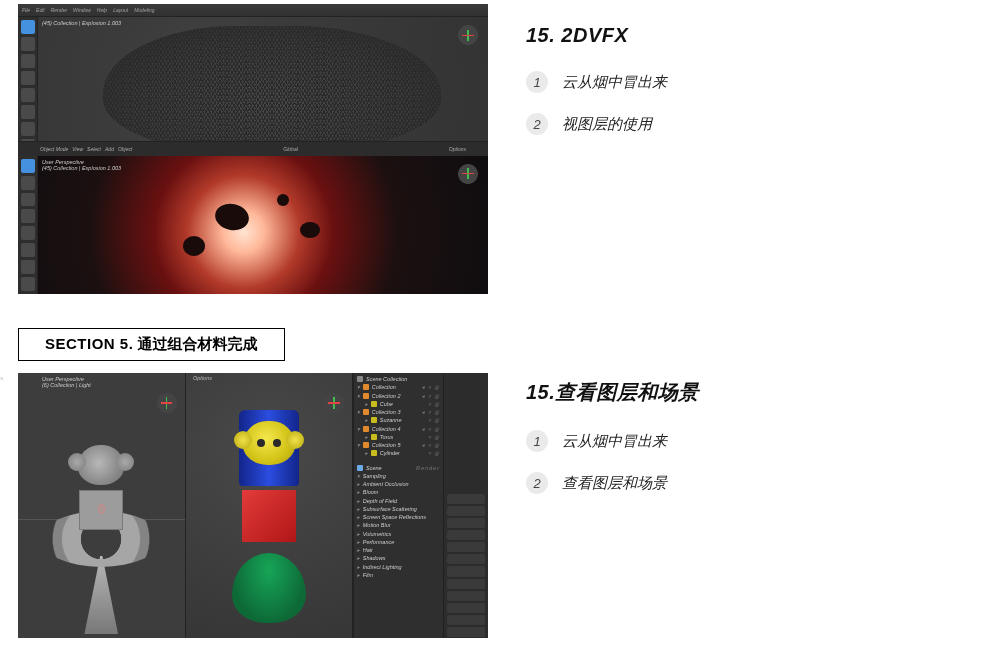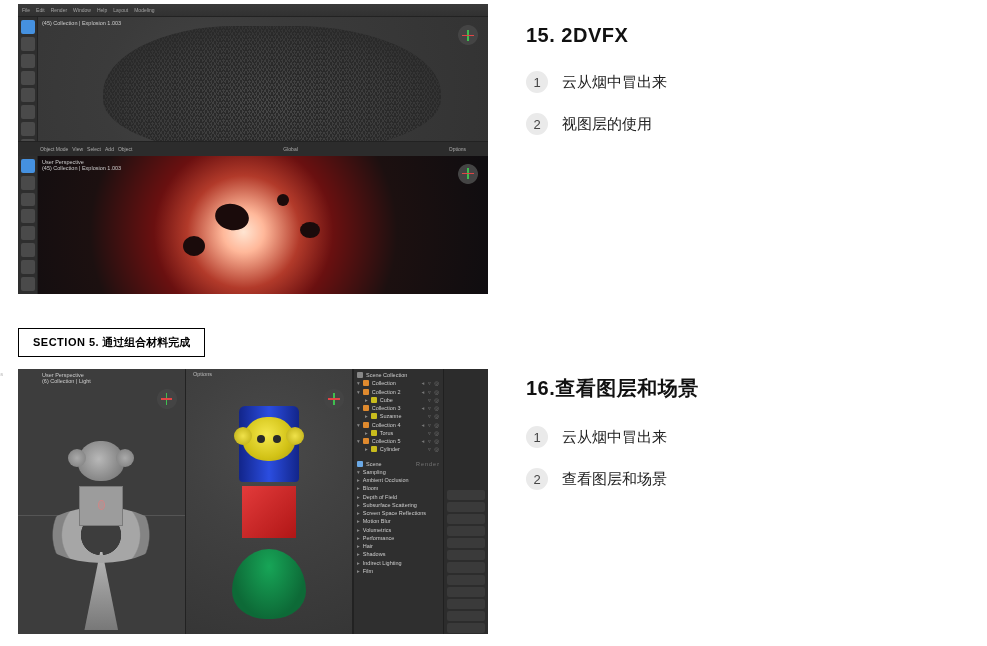--- a/index.html
+++ b/index.html
@@ -10,20 +10,21 @@
     height: 646px;
     overflow: hidden;
     position: relative;
     padding: 0 0 0 18px;
   }
 
   .lesson-row {
     display: flex;
     align-items: flex-start;
     gap: 38px;
+    font-style: italic;
   }
 
   
   .shot1 {
     width: 470px;
     height: 290px;
     margin-top: 4px;
     display: flex;
     flex-direction: column;
     background: #2b2b2b;
@@ -167,22 +168,22 @@
   .step .num {
     width:22px;height:22px;border-radius:50%;
     background:#eaeaea; color:#444; font-size:13px;
     display:flex;align-items:center;justify-content:center;
   }
   .step .txt { font-size:15px; color:#222; }
 
   .section-box {
     display:inline-block;
     border:1.5px solid #000;
-    padding:6px 14px;
-    font-size:11px; font-weight:600;
+    padding:6px 26px;
+    font-size:15px; font-weight:600;
     margin: 34px 0 12px 0;
   }
   .section-box .pre{font-weight:700; letter-spacing:.5px;}
 
 </style>
 </head>
 <body>
 
 
 
@@ -421,21 +422,21 @@
       <i></i>
       <i></i>
       <i></i>
       <i></i>
       <i></i>
       <i></i>
     </div>
   </div>
 
   <div class="rcol" style="padding-top:6px">
-    <div class="lesson-title">16.查看图层和场景</div>
+    <div class="lesson-title">15.查看图层和场景</div>
     <div class="step">
       <div class="num">1</div>
       <div class="txt">云从烟中冒出来</div>
     </div>
     <div class="step">
       <div class="num">2</div>
       <div class="txt">查看图层和场景</div>
     </div>
   </div>
 </div>

